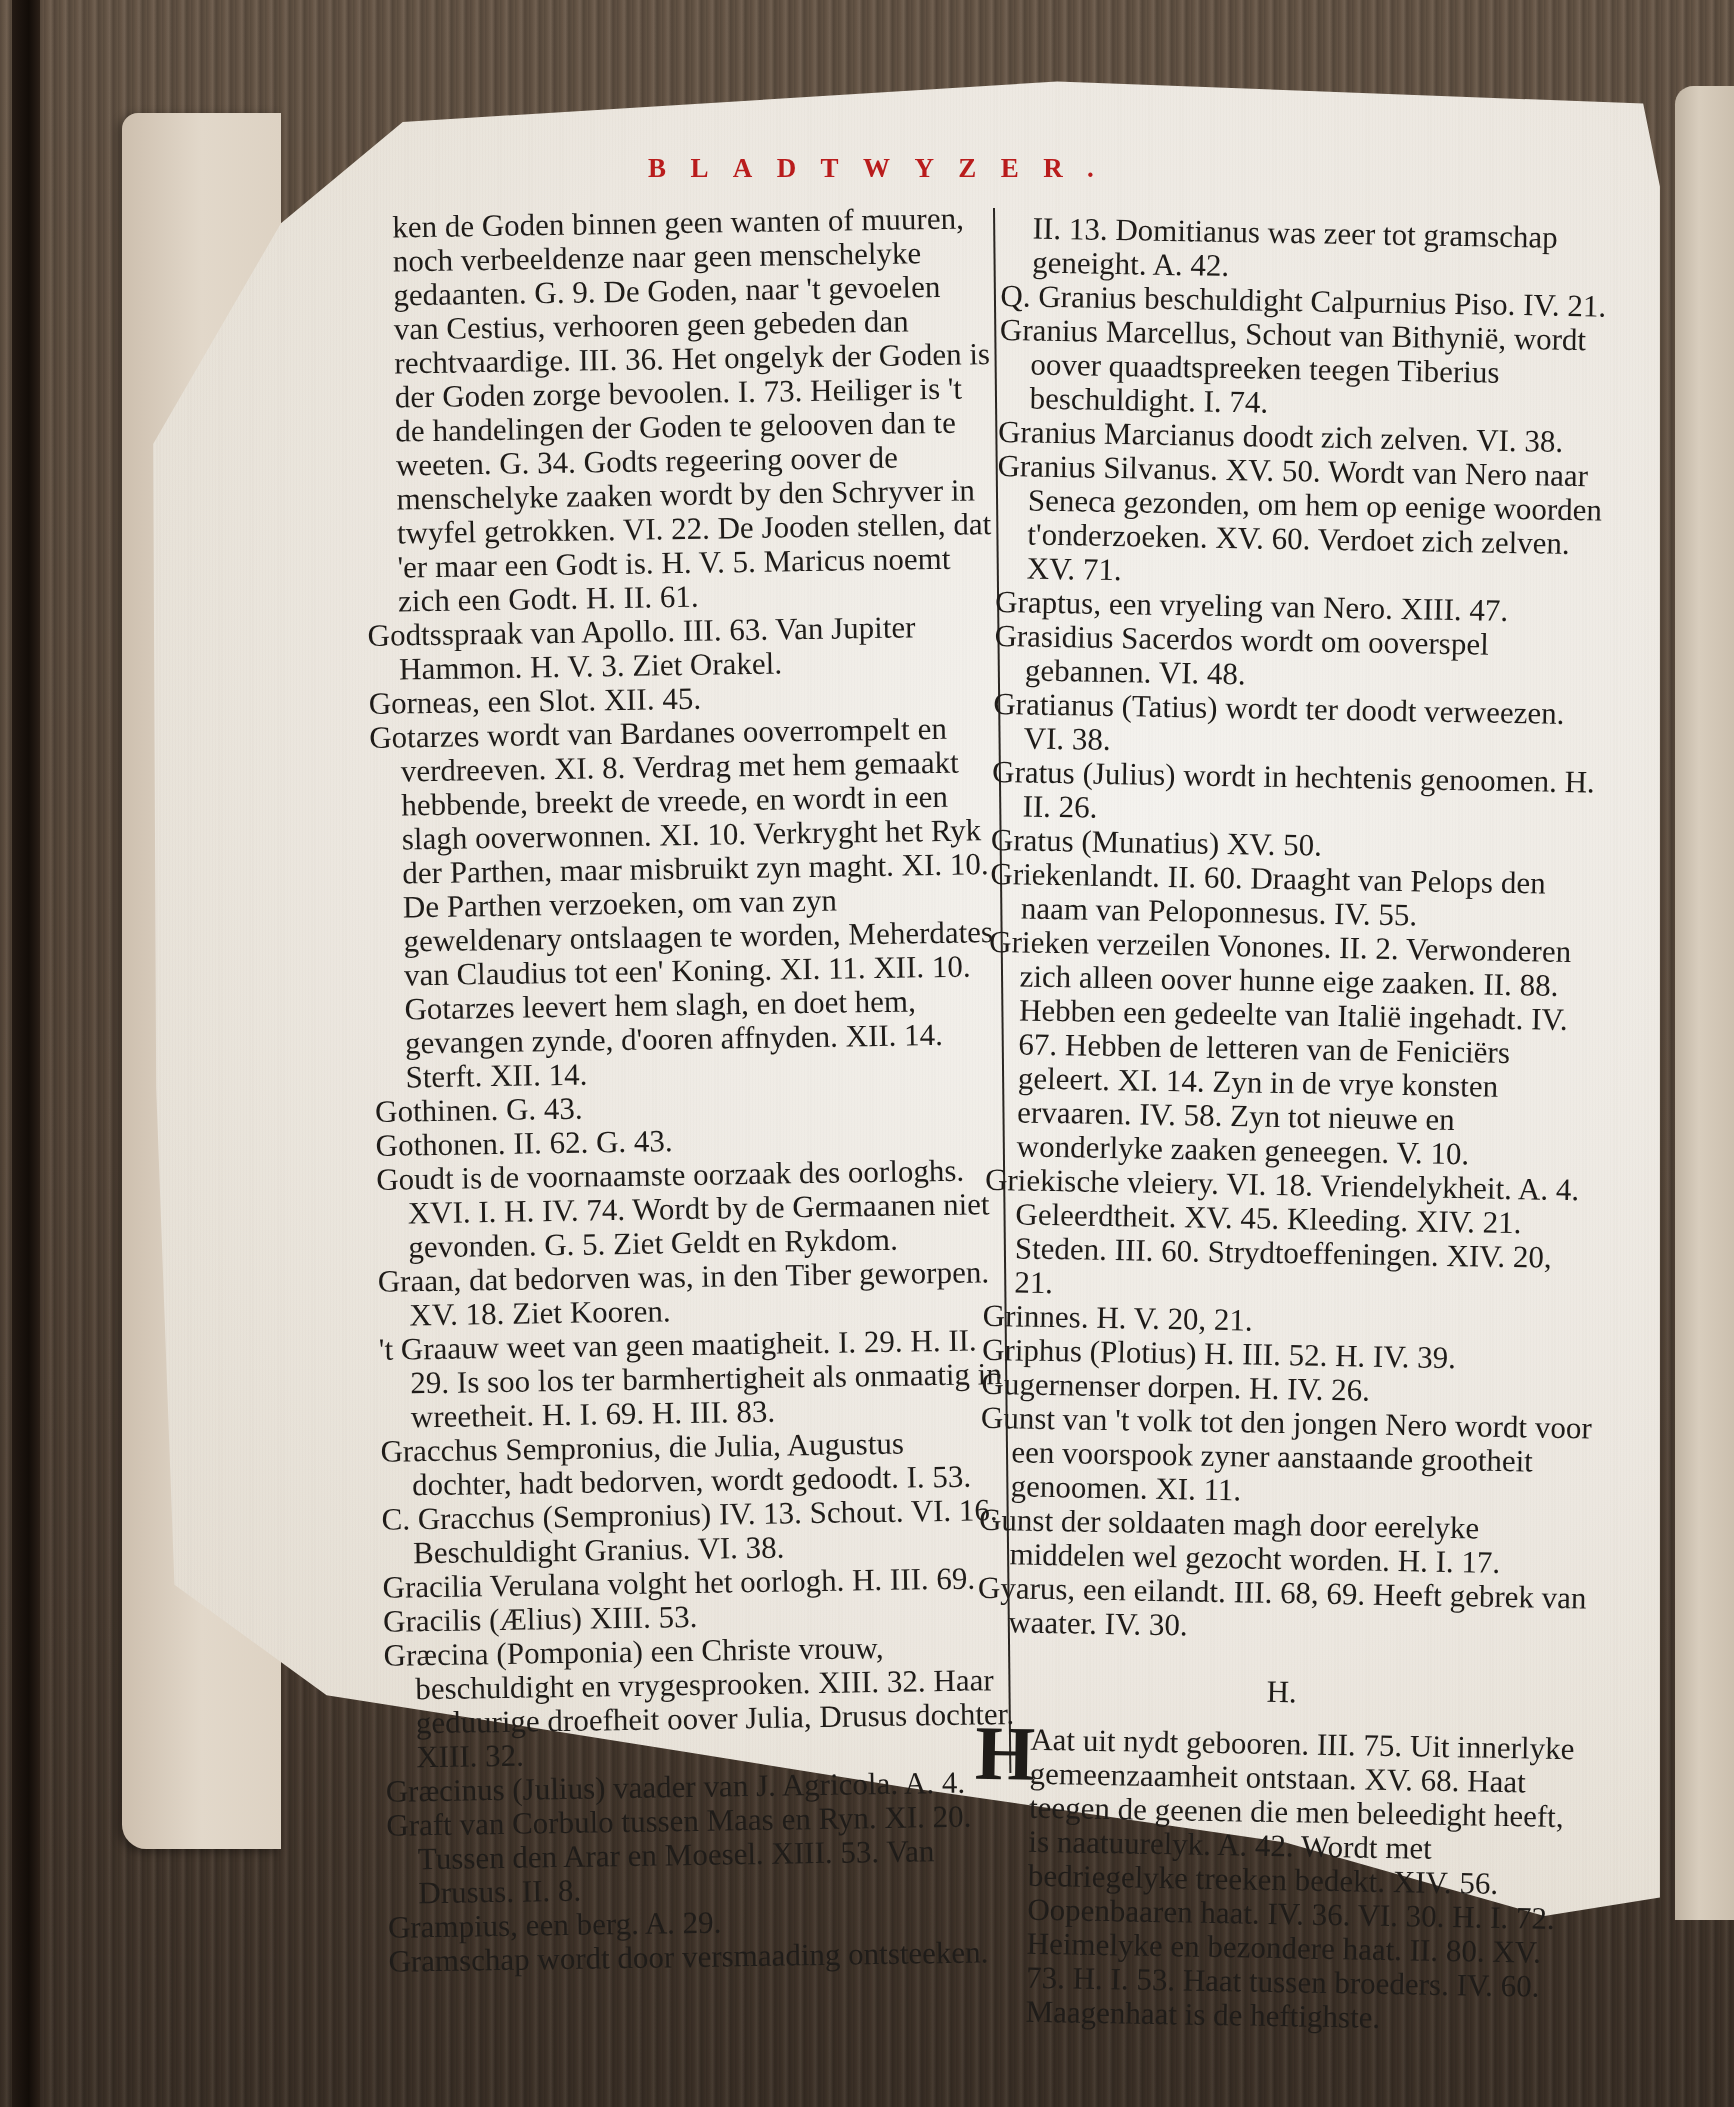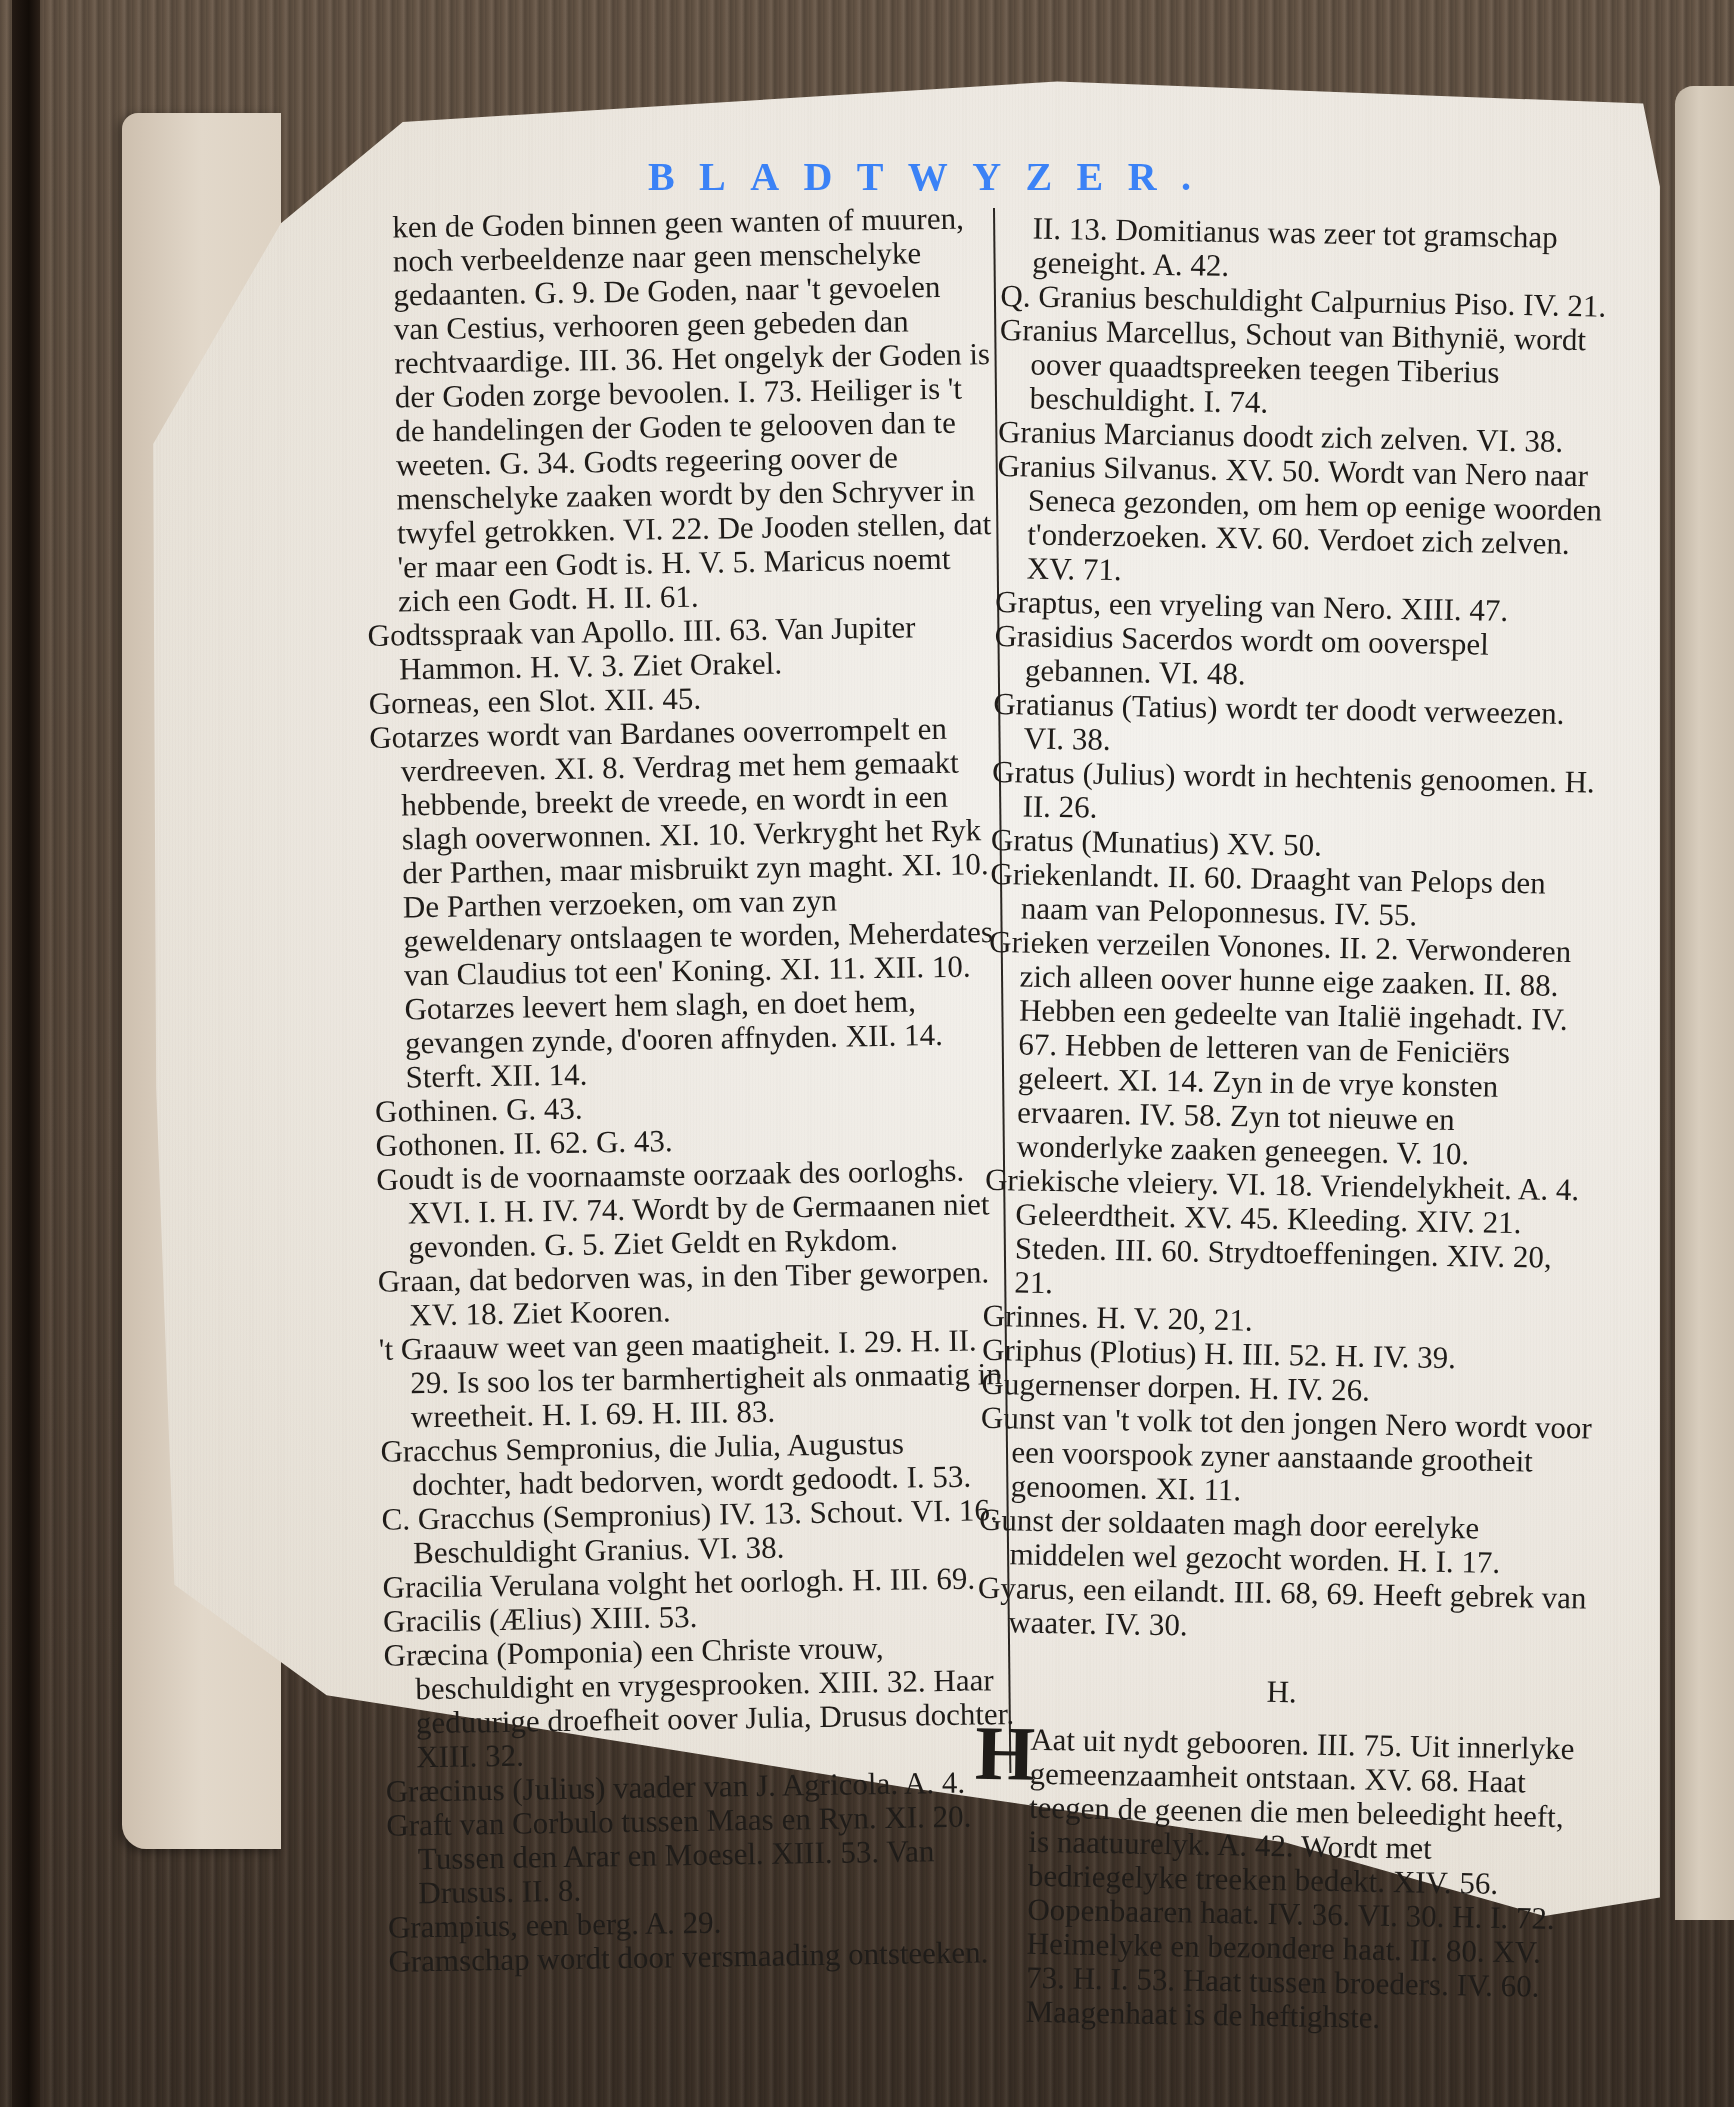--- a/index.html
+++ b/index.html
@@ -30,21 +30,21 @@
     content: ""; position: absolute; inset: 0;
     background: repeating-linear-gradient(90deg, rgba(0,0,0,0.012) 0 1.2px, rgba(255,255,255,0.02) 1.2px 3.1px);
   }
   .next-page {
     position: absolute; left: 1675px; top: 86px; width: 60px; height: 1834px;
     background: linear-gradient(90deg, #bfb3a2, #d8cdbd 40%, #cbbfae);
     border-radius: 18.3px 0 0 0;
   }
   .running-head {
     position: absolute; left: 648px; top: 153px; width: 733px;
-    font-size: 40px; letter-spacing: 24.4px; color: #3b82f6; font-weight: bold;
+    font-size: 27px; letter-spacing: 24.4px; color: #b91c1c; font-weight: bold;
   }
   .col {
     position: absolute; font-size: 31px; line-height: 34px; color: #1f1c19;
   }
   .col.left { left: 361px; top: 211px; width: 630px; transform: rotate(-0.9deg); transform-origin: top left; }
   .col.right { left: 1002px; top: 211px; width: 611px; transform: rotate(1.0deg); transform-origin: top left; }
   .entry { text-indent: -31px; padding-left: 31px; margin: 0; }
   .entry.cont { text-indent: 0; }
   .col-rule {
     position: absolute; left: 993px; top: 208px; width: 2.4px; height: 1565px;

